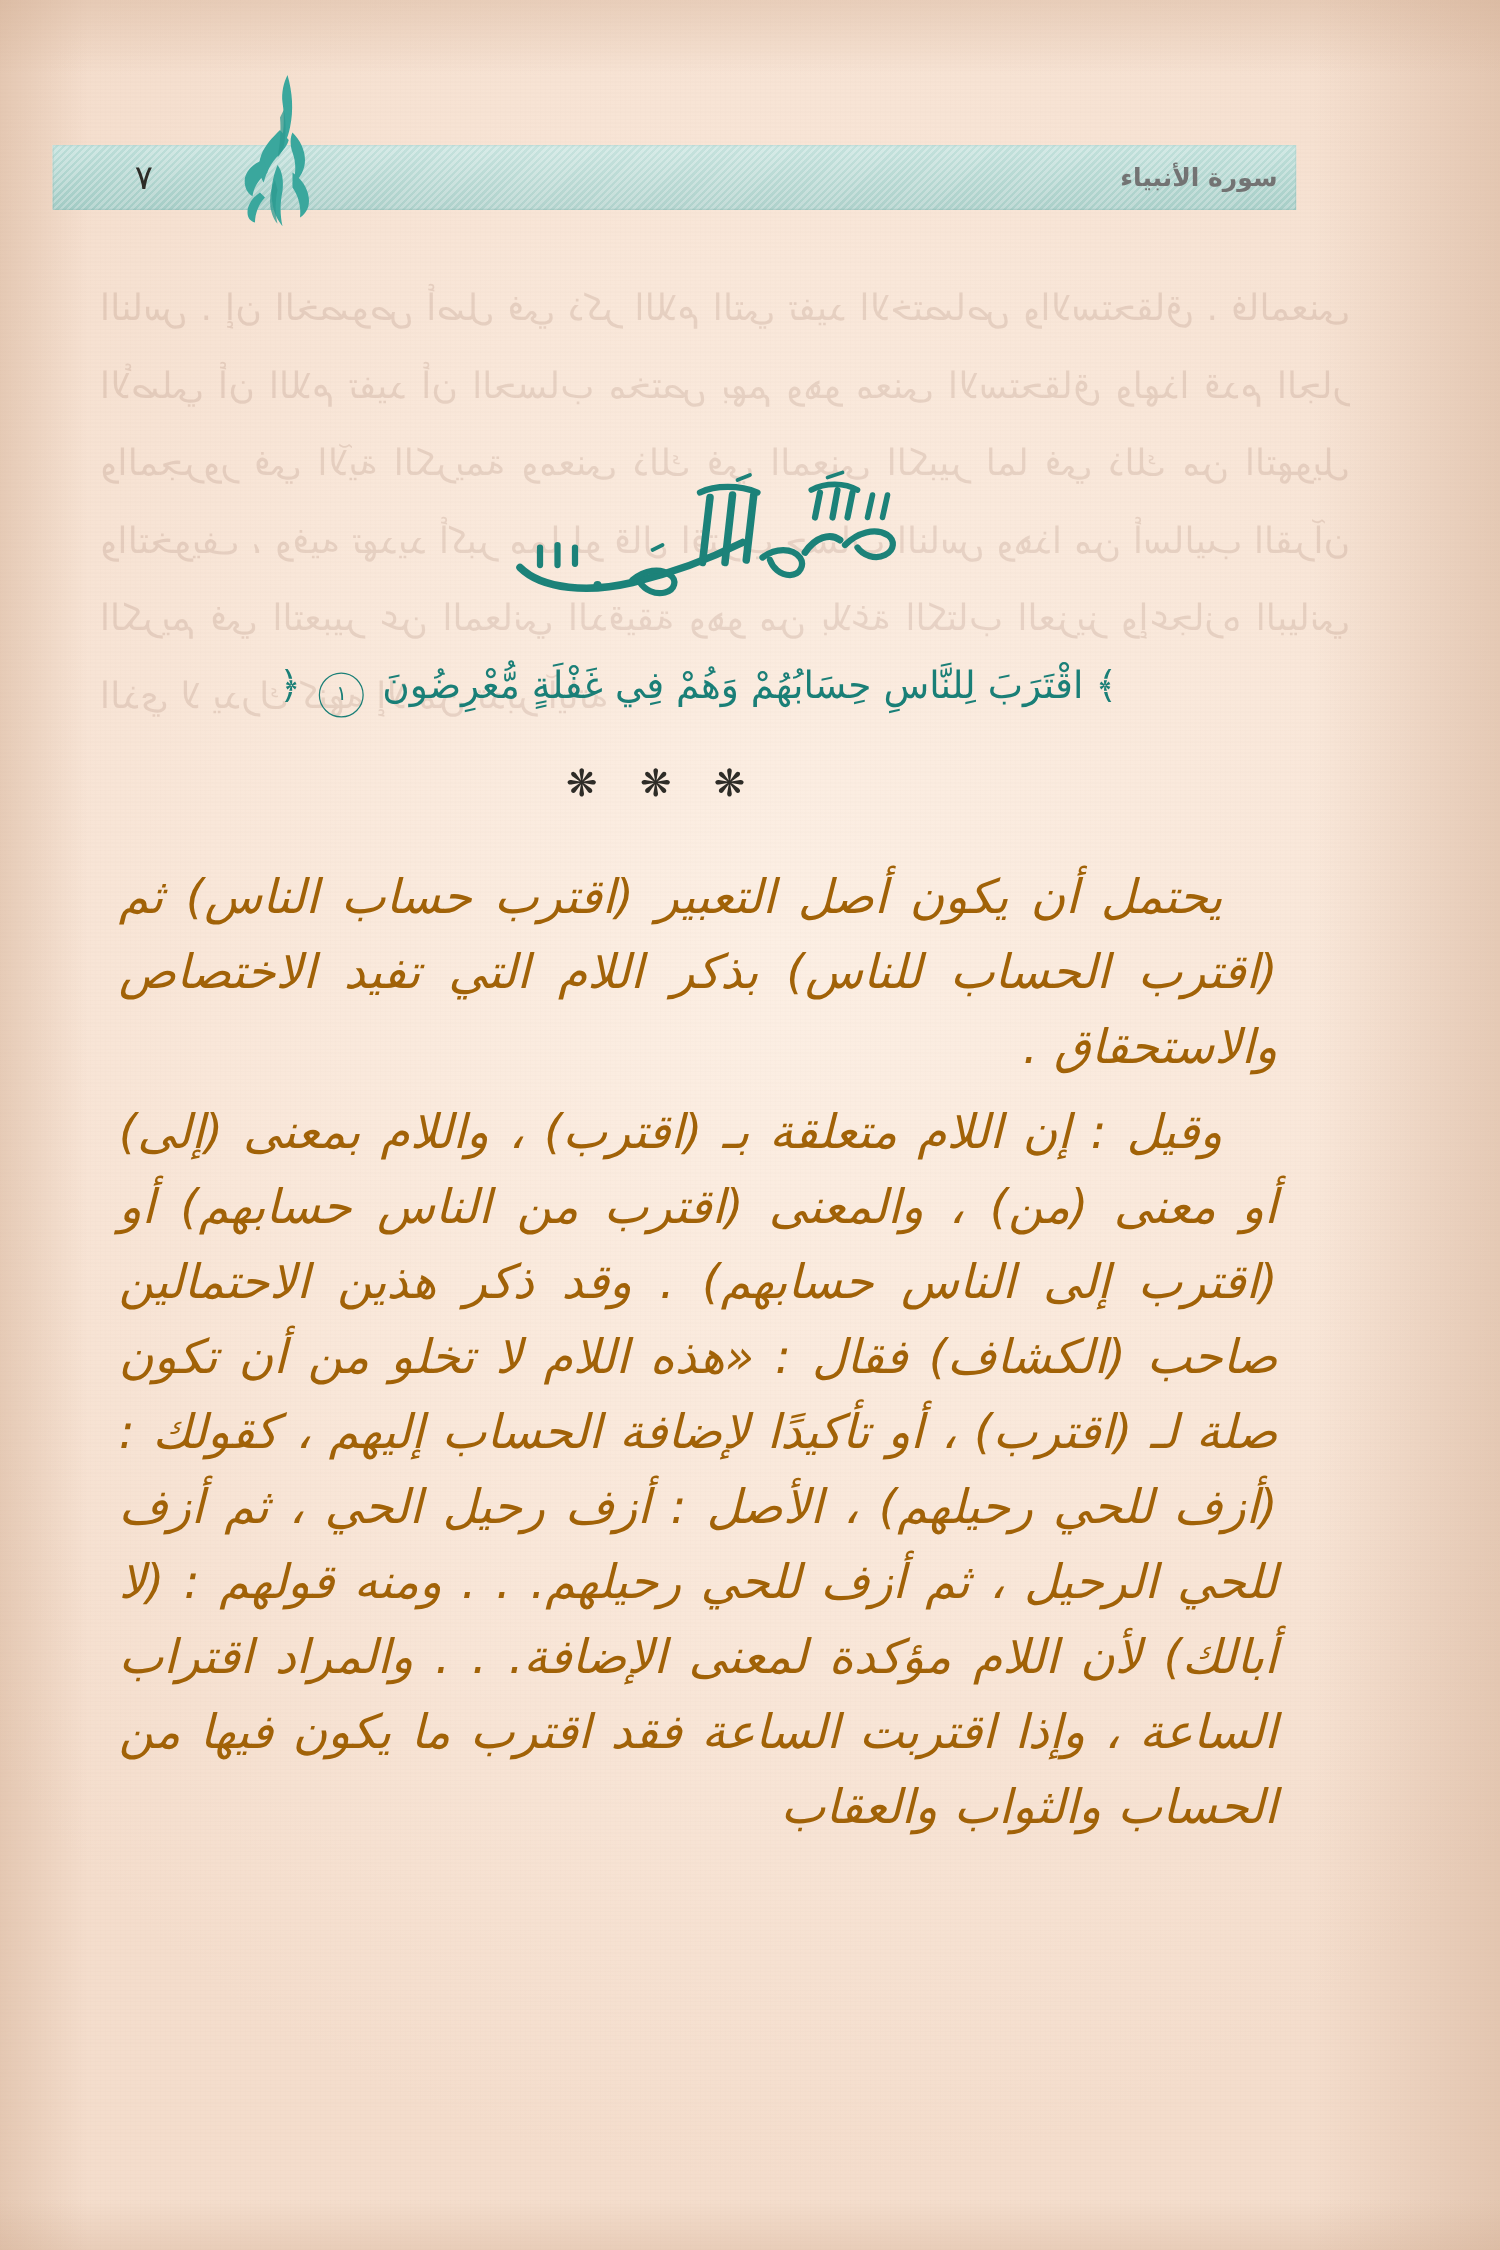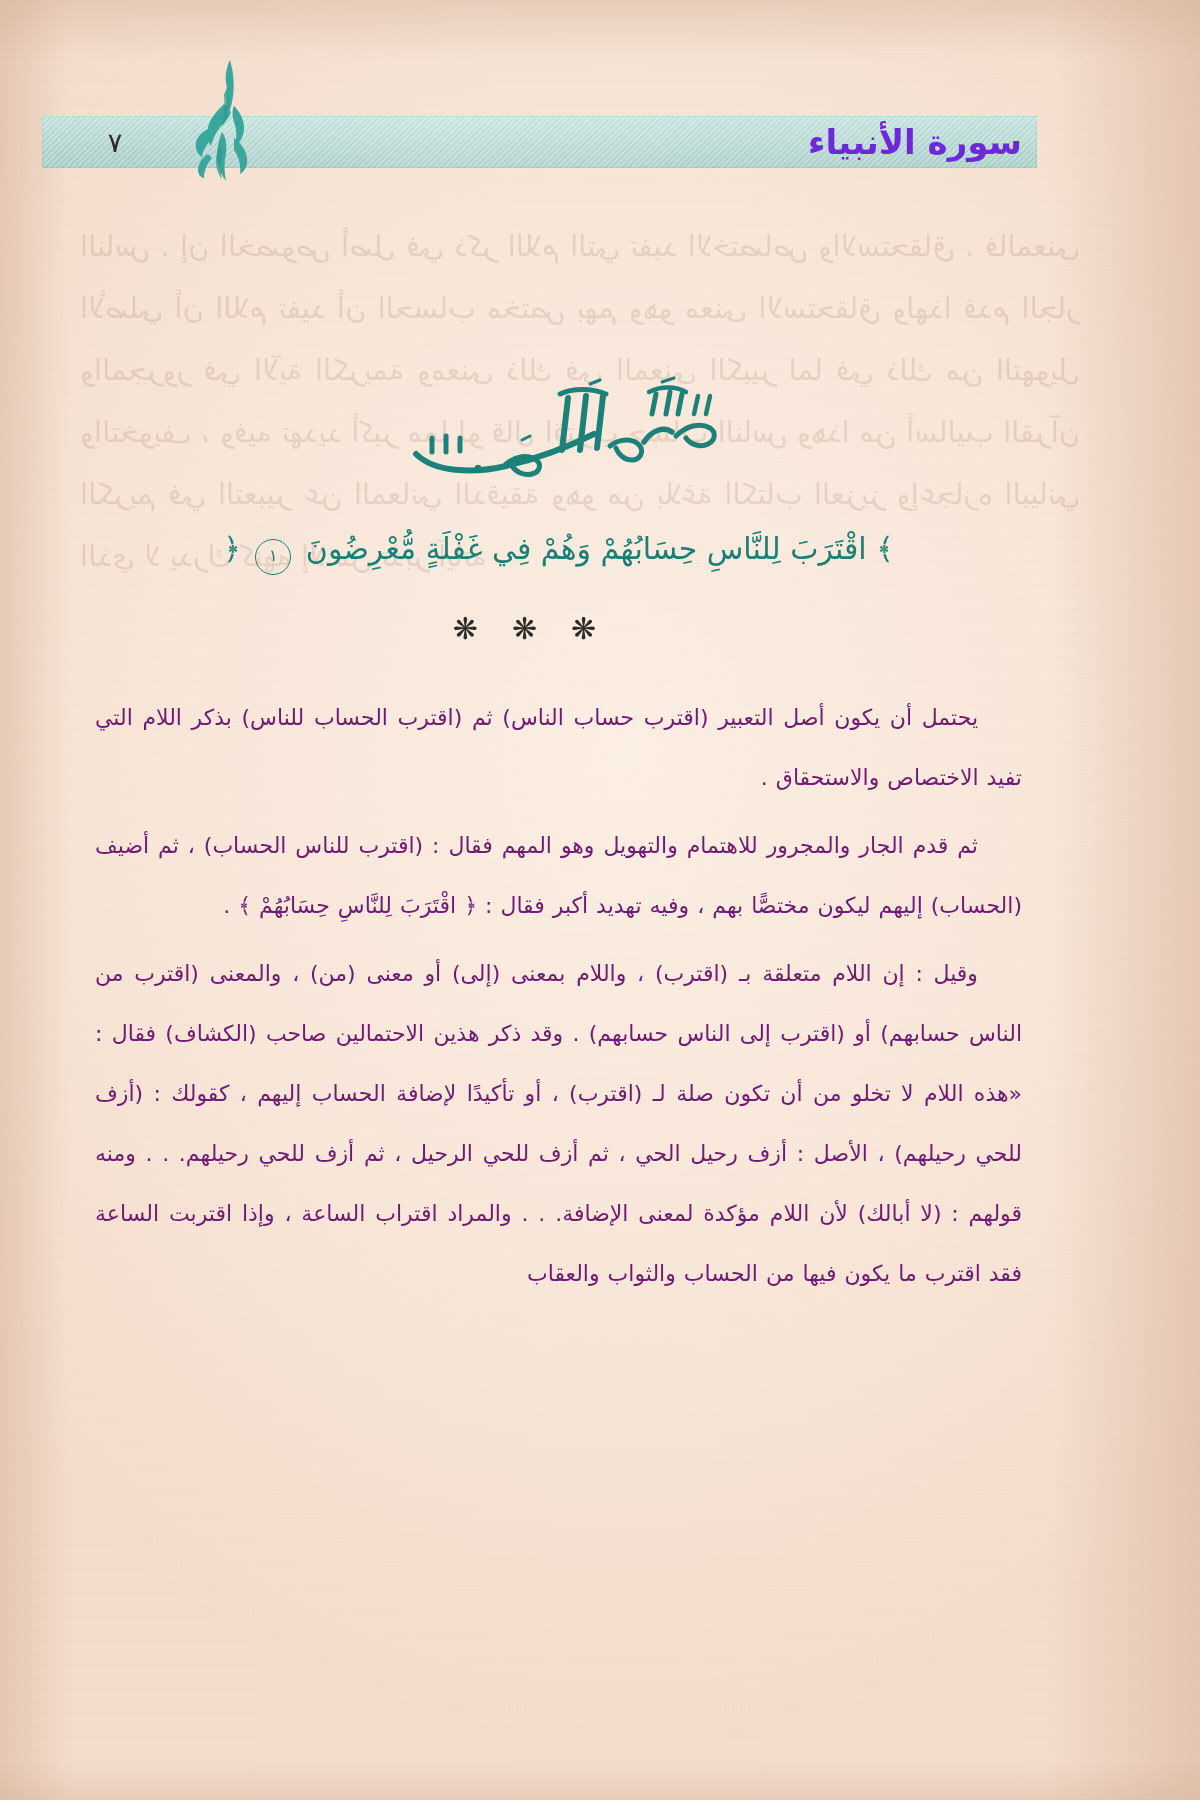--- a/index.html
+++ b/index.html
@@ -114,22 +114,22 @@
 
   .surah-title {
     position: absolute;
     right: 178px;
     top: 116px;
     height: 52px;
     display: flex;
     align-items: center;
     font-family: "DejaVu Sans", "Liberation Sans", sans-serif;
     font-weight: bold;
-    font-size: 34px;
-    color: #6d28d9;
+    font-size: 20px;
+    color: #737373;
     z-index: 4;
     white-space: nowrap;
   }
 
   
   .header-ornament {
     position: absolute;
     left: 178px;
     top: 58px;
     width: 90px;
@@ -208,29 +208,30 @@
     font-family: "DejaVu Sans", sans-serif;
   }
 
   
   .body-text {
     margin-top: 42px;
     direction: rtl;
   }
   .para {
     font-family: "DejaVu Sans", "Liberation Sans", sans-serif;
-    font-size: 22px;
+    font-size: 38px;
     line-height: 60px;
-    color: #701a75;
+    color: #a16207;
     text-align: justify;
     text-justify: inter-word;
     text-indent: 44px;
     margin: 0 0 8px 0;
     letter-spacing: 0;
     word-spacing: 1px;
+    font-style: italic;
   }
 </style>
 </head>
 <body>
 
 <div class="page">
 
   <div class="paper-base"></div>
 
   <div class="bleed">الناس . إن الخصوص أصل في ذكر اللام التي تفيد الاختصاص والاستحقاق . فالمعنى الأصلي أن اللام تفيد أن الحساب مختص بهم وهو معنى الاستحقاق ولهذا قدم الجار والمجرور في الآية الكريمة ومعنى ذلك في المعنى الكبير لما في ذلك من التهويل والتخويف ، وفيه تهديد أكبر مما لو قال اقترب حساب الناس وهذا من أساليب القرآن الكريم في التعبير عن المعاني الدقيقة وهو من بلاغة الكتاب العزيز وإعجازه البياني الذي لا يدرك كنهه إلا من تدبر آياته</div>
@@ -311,18 +312,17 @@
       <span class="ayah-number">١</span>
       <span class="ayah-bracket">﴿</span>
     </div>
 
     <div class="star-separator">
       <span>❋</span><span>❋</span><span>❋</span>
     </div>
 
     <div class="body-text">
       <p class="para">يحتمل أن يكون أصل التعبير (اقترب حساب الناس) ثم (اقترب الحساب للناس) بذكر اللام التي تفيد الاختصاص والاستحقاق .</p>
-      <p class="para">ثم قدم الجار والمجرور للاهتمام والتهويل وهو المهم فقال : (اقترب للناس الحساب) ، ثم أضيف (الحساب) إليهم ليكون مختصًّا بهم ، وفيه تهديد أكبر فقال : ﴿ اقْتَرَبَ لِلنَّاسِ حِسَابُهُمْ ﴾ .</p>
       <p class="para">وقيل : إن اللام متعلقة بـ (اقترب) ، واللام بمعنى (إلى) أو معنى (من) ، والمعنى (اقترب من الناس حسابهم) أو (اقترب إلى الناس حسابهم) . وقد ذكر هذين الاحتمالين صاحب (الكشاف) فقال : «هذه اللام لا تخلو من أن تكون صلة لـ (اقترب) ، أو تأكيدًا لإضافة الحساب إليهم ، كقولك : (أزف للحي رحيلهم) ، الأصل : أزف رحيل الحي ، ثم أزف للحي الرحيل ، ثم أزف للحي رحيلهم. . . ومنه قولهم : (لا أبالك) لأن اللام مؤكدة لمعنى الإضافة. . . والمراد اقتراب الساعة ، وإذا اقتربت الساعة فقد اقترب ما يكون فيها من الحساب والثواب والعقاب</p>
     </div>
 
   </div>
 </div>
 
 </body></html>

